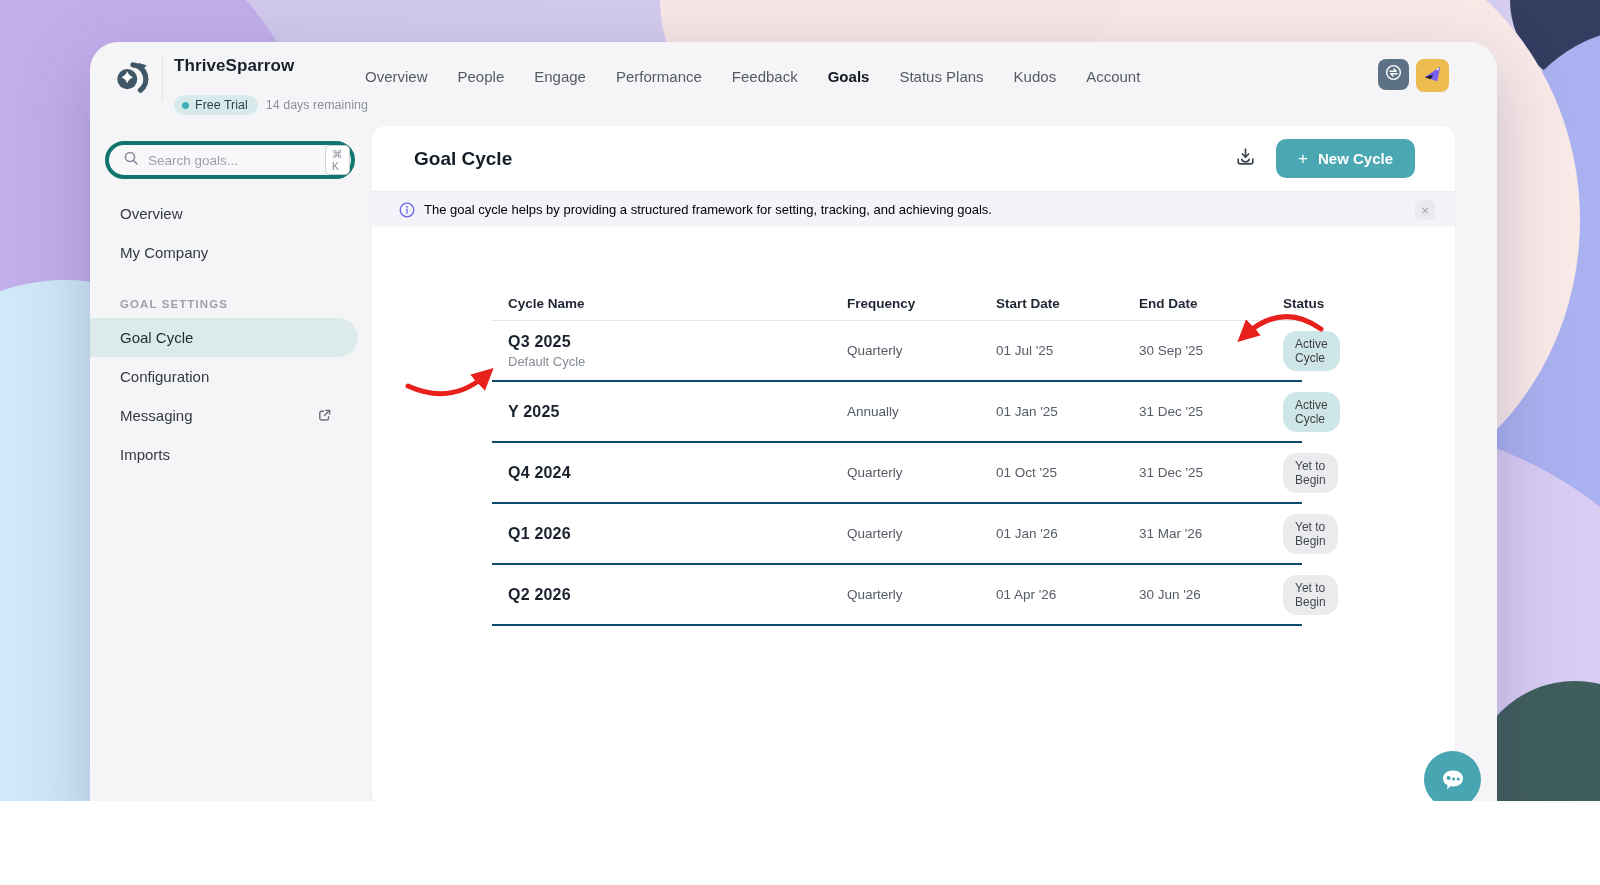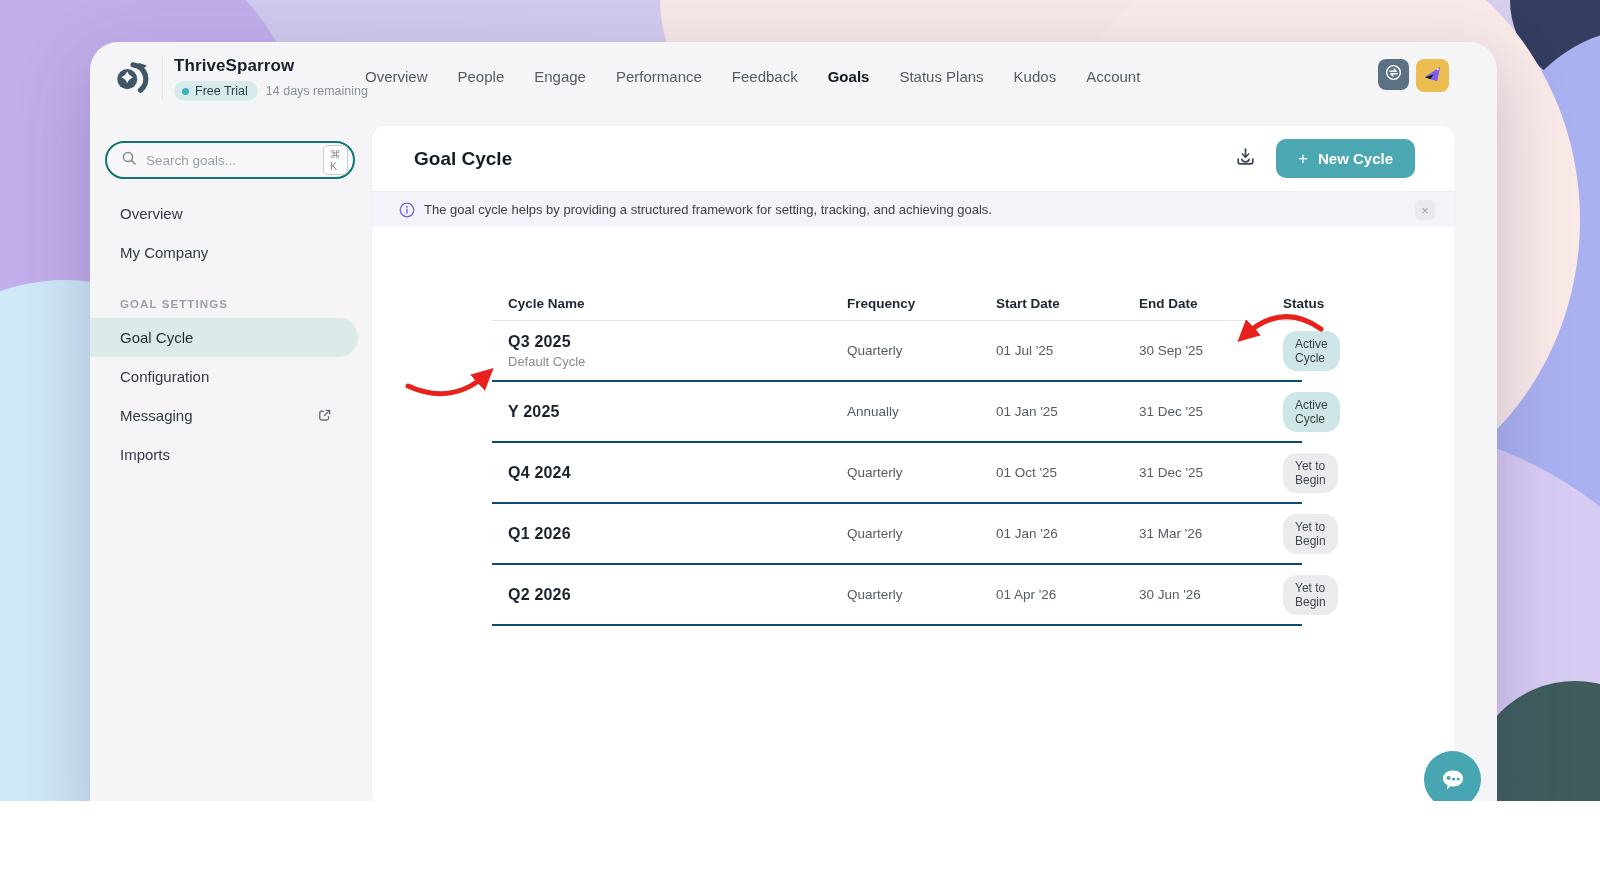--- a/index.html
+++ b/index.html
@@ -10,38 +10,38 @@
 
   
   .window { position:absolute; left:90px; top:42px; width:1407px; height:791px;
             background:#f5f5f7; border-radius:28px; overflow:hidden; z-index:2;
             box-shadow:0 24px 70px rgba(70,58,120,.28); }
 
   
   .brand { position:absolute; left:23px; top:14px; display:flex; gap:11px; }
   .brand-divider { width:1px; height:44px; background:#e2e3e7; }
   .brand-name { font-size:17px; font-weight:700; color:#18212b; letter-spacing:.1px; }
-  .brand-sub { display:flex; align-items:center; gap:8px; margin-top:5px; }
+  .brand-sub { display:flex; align-items:center; gap:8px; margin-top:19px; }
   .trial-pill { display:flex; align-items:center; gap:6px; background:#d8ebec; color:#28444a;
                 font-size:12.5px; padding:3px 10px 3px 8px; border-radius:11px; }
   .trial-dot { width:7px; height:7px; border-radius:50%; background:#3eb2ba; }
   .trial-remaining { font-size:12.5px; color:#8b919b; }
 
   .topnav { position:absolute; left:275px; top:16px; height:36px; display:flex; align-items:center; gap:30px; }
   .topnav span { font-size:15px; color:#545b66; cursor:pointer; white-space:nowrap; }
   .topnav span.active { color:#101722; font-weight:700; }
 
   .top-actions { position:absolute; left:1288px; top:17px; display:flex; gap:7px; }
   .sq-btn { width:31px; height:31px; border-radius:8px; display:flex; align-items:center; justify-content:center; cursor:pointer; }
   .sq-btn.slate { background:#5c7183; }
   .sq-btn.amber { background:#ecbc50; width:33px; height:33px; }
 
   
   .sidebar { position:absolute; left:0; top:99px; width:270px; }
-  .search-box { margin-left:15px; width:250px; height:38px; border:2px solid #0f766e; background:#f8f8fa;
+  .search-box { margin-left:15px; width:250px; height:38px; border:4px solid #0f766e; background:#f8f8fa;
                 border-radius:19px; display:flex; align-items:center; padding:0 10px 0 14px; }
   .search-box input { flex:1; border:none; outline:none; background:transparent; font-size:13.5px;
                       color:#3c424c; margin-left:9px; font-family:"Liberation Sans",sans-serif; }
   .search-box input::placeholder { color:#9aa0ab; }
   .kbd { border:1px solid #c9ccd3; border-radius:5px; font-size:10.5px; color:#868d97; padding:2px 6px; background:#fff; }
   .side-list { margin-top:15px; display:flex; flex-direction:column; }
   .side-item { height:39px; display:flex; align-items:center; padding-left:30px; font-size:15px; color:#323a45;
                cursor:pointer; position:relative; }
   .side-item.active { background:#dcebe9; border-radius:0 22px 22px 0; width:268px; font-weight:400; color:#1f2b33; }
   .side-section { height:46px; display:flex; align-items:flex-end; padding:0 0 8px 30px; font-size:11.5px;
@@ -52,21 +52,21 @@
   .card { position:absolute; left:282px; top:84px; width:1083px; height:682px; background:#ffffff;
           border-radius:14px; box-shadow:0 1px 3px rgba(20,20,40,.04); }
   .card-header { height:66px; display:flex; align-items:center; padding:0 40px 0 42px; border-bottom:1px solid #ededf1; }
   .card-title { flex:1; font-size:19px; font-weight:700; color:#141d27; }
   .import-btn { width:26px; height:26px; margin-right:18px; display:flex; align-items:center; justify-content:center; cursor:pointer; }
   .new-cycle-btn { height:39px; padding:0 22px; background:#4ba7b2; color:#fff; border:none; border-radius:10px;
                    font-size:15px; font-weight:700; display:flex; align-items:center; gap:10px; cursor:pointer;
                    font-family:"Liberation Sans",sans-serif; }
   .new-cycle-btn .plus { font-size:17px; font-weight:400; }
   .banner { height:35px; background:#f3f3f9; display:flex; align-items:center; padding-left:27px; position:relative; }
-  .banner-text { font-size:13px; color:#404040; margin-left:9px; }
+  .banner-text { font-size:13px; color:#000000; margin-left:9px; }
   .banner-close { position:absolute; right:20px; top:8px; width:20px; height:20px; border-radius:6px; background:#e9e9ef;
                   color:#9aa0aa; font-size:13px; display:flex; align-items:center; justify-content:center; cursor:pointer; }
 
   .table-wrap { margin:59px 0 0 120px; width:810px; }
   .t-grid { display:grid; grid-template-columns:307px 117px 111px 112px auto; align-items:center; padding-left:16px;gap:32px; }
   .t-head { height:35px; border-bottom:1px solid #e4e5e9; }
   .t-head div { font-size:13.5px; font-weight:700; color:#1f2733; }
   .t-row { height:61px; border-bottom:2px solid #0c4a6e; }
   .cycle-name { font-size:16px; font-weight:700; color:#1a222d; letter-spacing:.2px; }
   .cycle-sub { font-size:13px; color:#858c96; margin-top:3px; }

